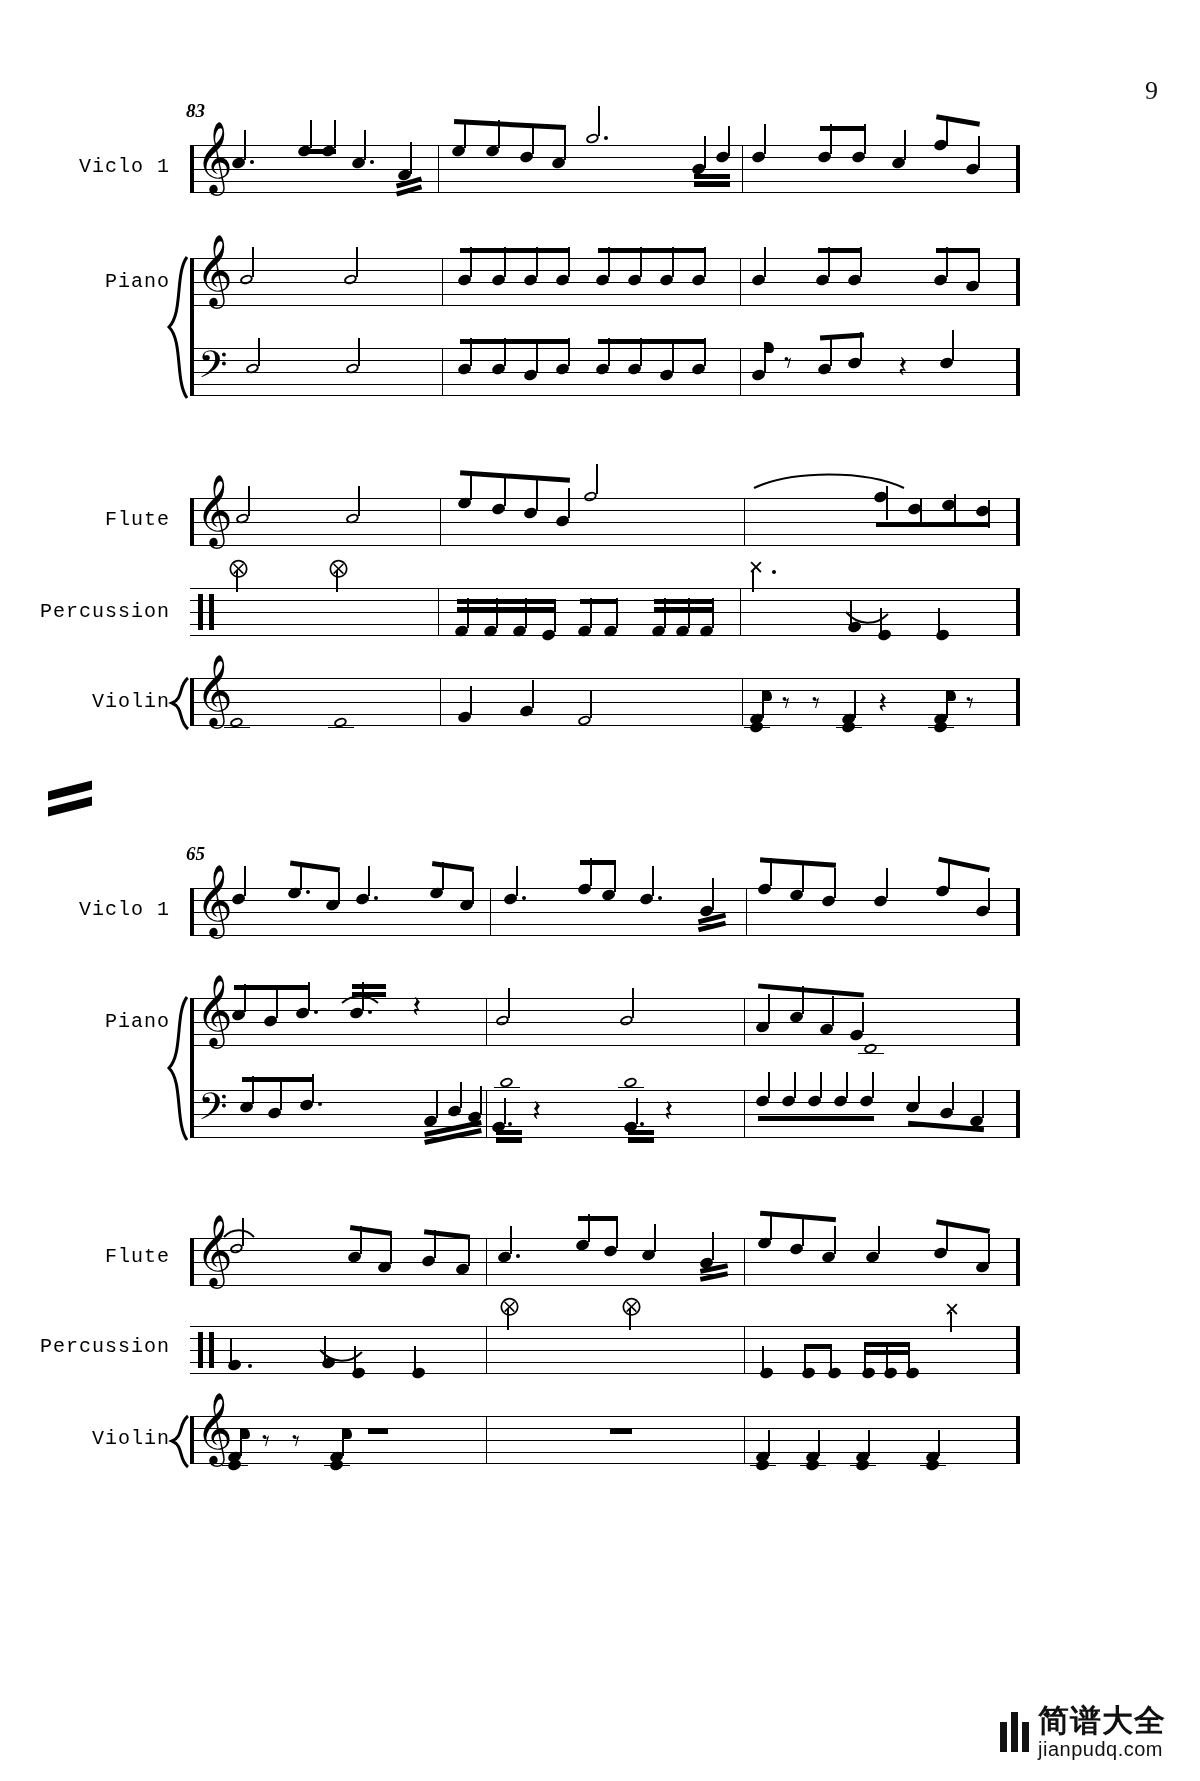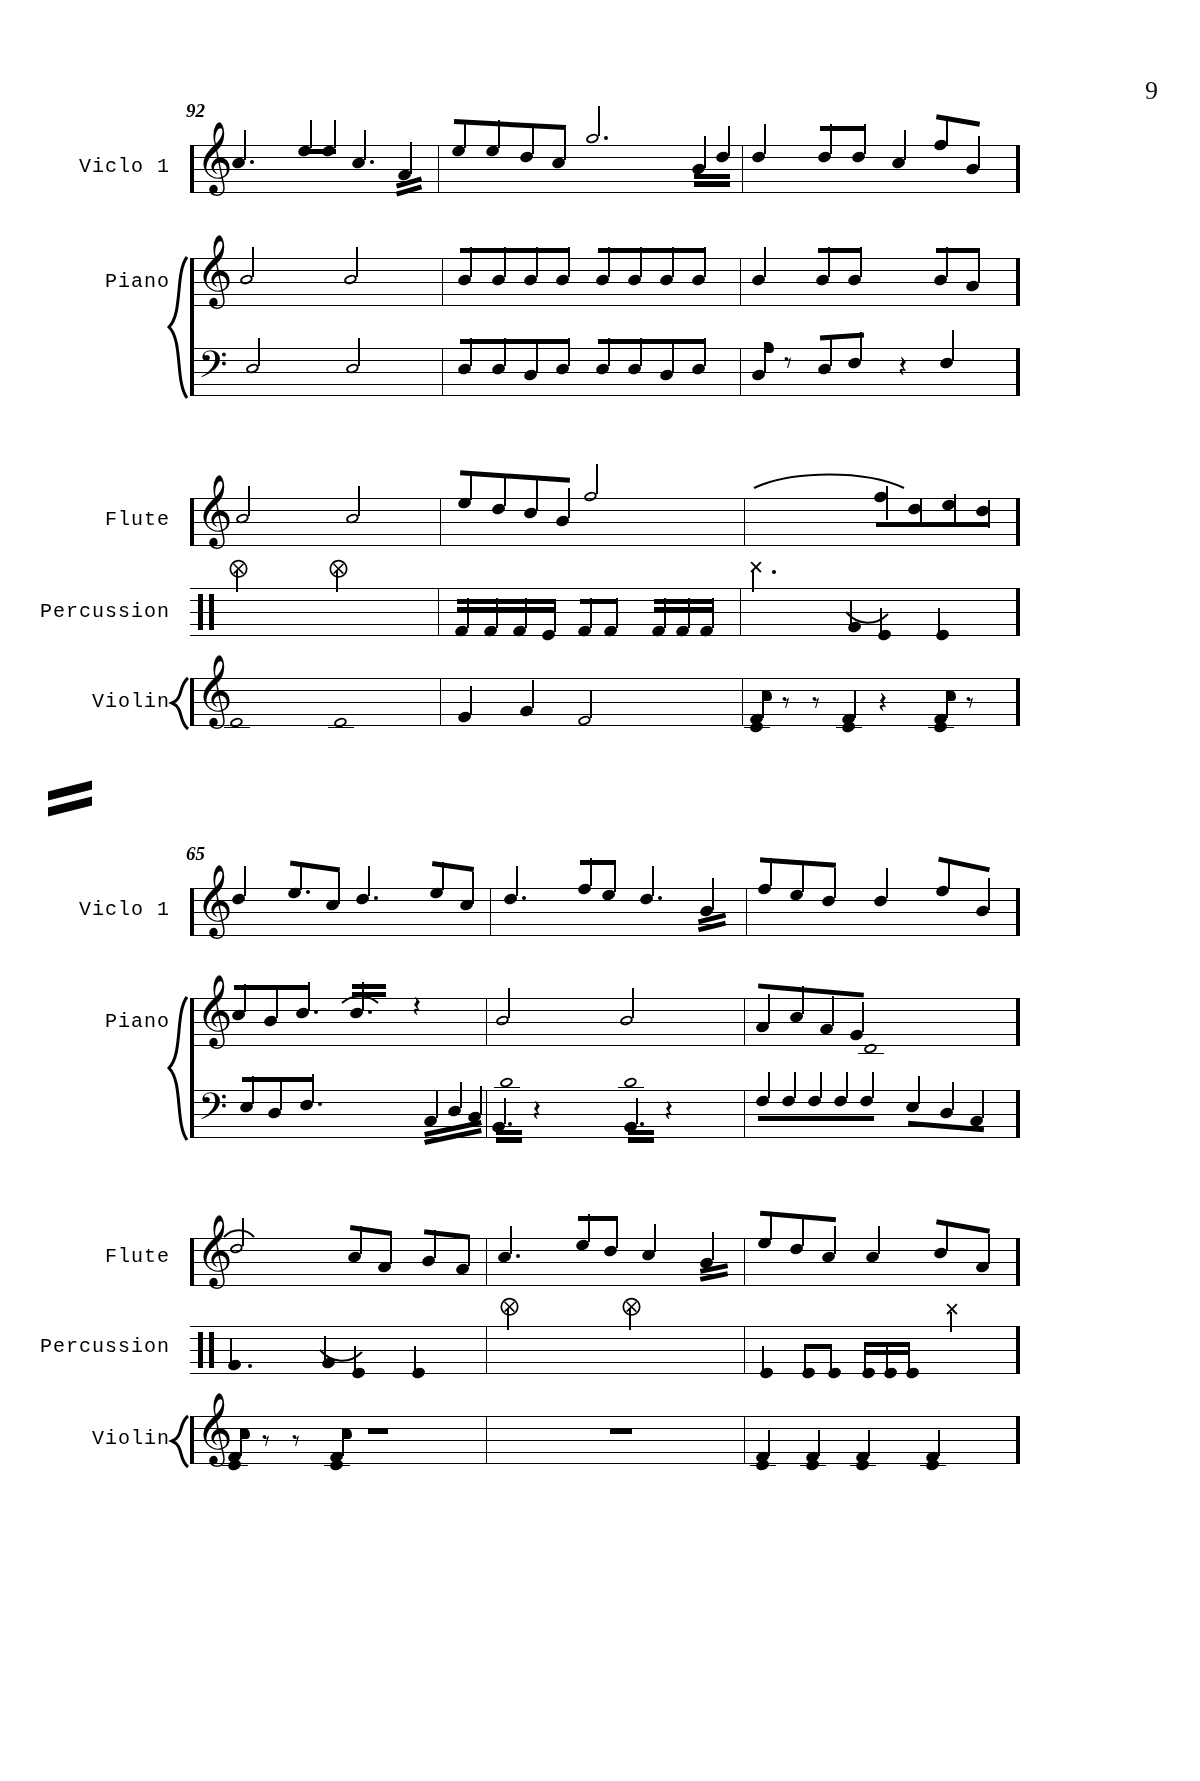--- a/index.html
+++ b/index.html
@@ -178,21 +178,21 @@
 </style>
 </head>
 <body>
 
 <div class="page">
 
   <div class="page-number">9</div>
 
   <div class="system" style="top:0;height:760px;">
 
-    <div class="measure-num" style="left:186px;top:100px;">92</div>
+    <div class="measure-num" style="left:186px;top:100px;">83</div>
 
     <div class="inst-label" style="left:40px;top:155px;width:130px;">Viclo 1</div>
     <div class="inst-label" style="left:40px;top:270px;width:130px;">Piano</div>
     <div class="inst-label" style="left:40px;top:508px;width:130px;">Flute</div>
     <div class="inst-label" style="left:10px;top:600px;width:160px;">Percussion</div>
     <div class="inst-label" style="left:40px;top:690px;width:130px;">Violin</div>
 
     <div class="staff" style="left:190px;top:145px;width:830px;"></div>
     <div class="sys-left-bar" style="left:190px;top:145px;height:48px;"></div>
     <div class="clef treble" style="left:196px;top:126px;">𝄞</div>
@@ -766,14 +766,25 @@
     <div class="nh" style="left:856px;top:712px;"></div>
       <div class="nh" style="left:856px;top:720px;"></div>
       <div class="ledger" style="left:850px;top:725px;width:26px;"></div>
     <div class="stem" style="left:868px;top:690px;height:26px;"></div>
     <div class="nh" style="left:926px;top:712px;"></div>
       <div class="nh" style="left:926px;top:720px;"></div>
       <div class="ledger" style="left:920px;top:725px;width:26px;"></div>
     <div class="stem" style="left:938px;top:690px;height:26px;"></div>
   </div>
 
+  <div class="watermark">
+    <div class="wm-bars">
+      <i style="height:30px;"></i>
+        <i style="height:40px;"></i>
+        <i style="height:30px;"></i>
+    </div>
+    <div class="wm-text">
+      <span class="wm-cn">简谱大全</span>
+      <span class="wm-url">jianpudq.com</span>
+    </div>
+  </div>
 
 </div>
 
 </body></html>

